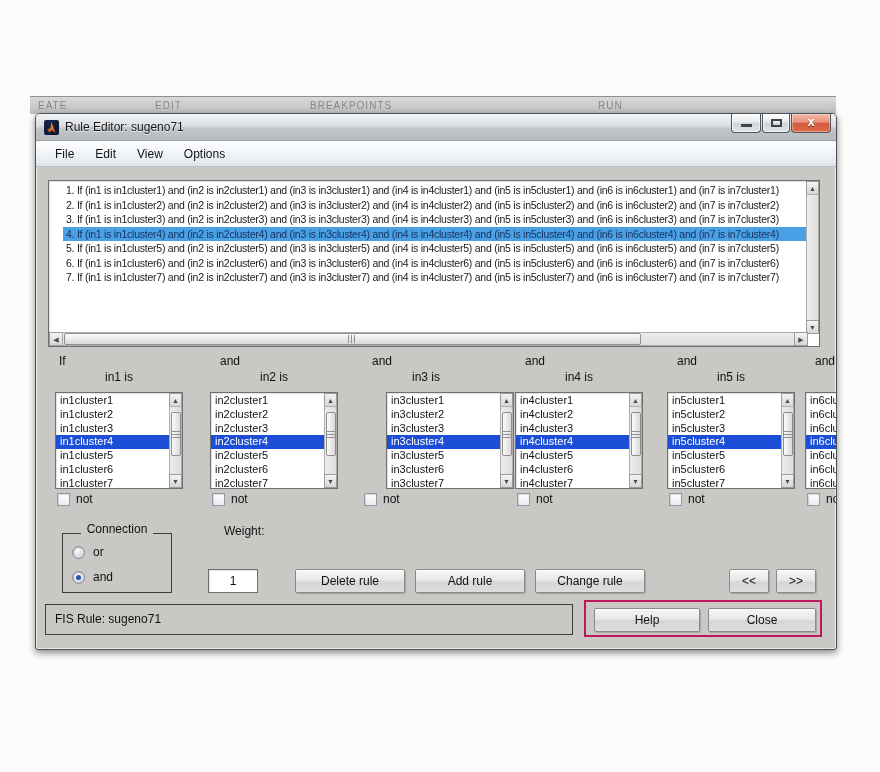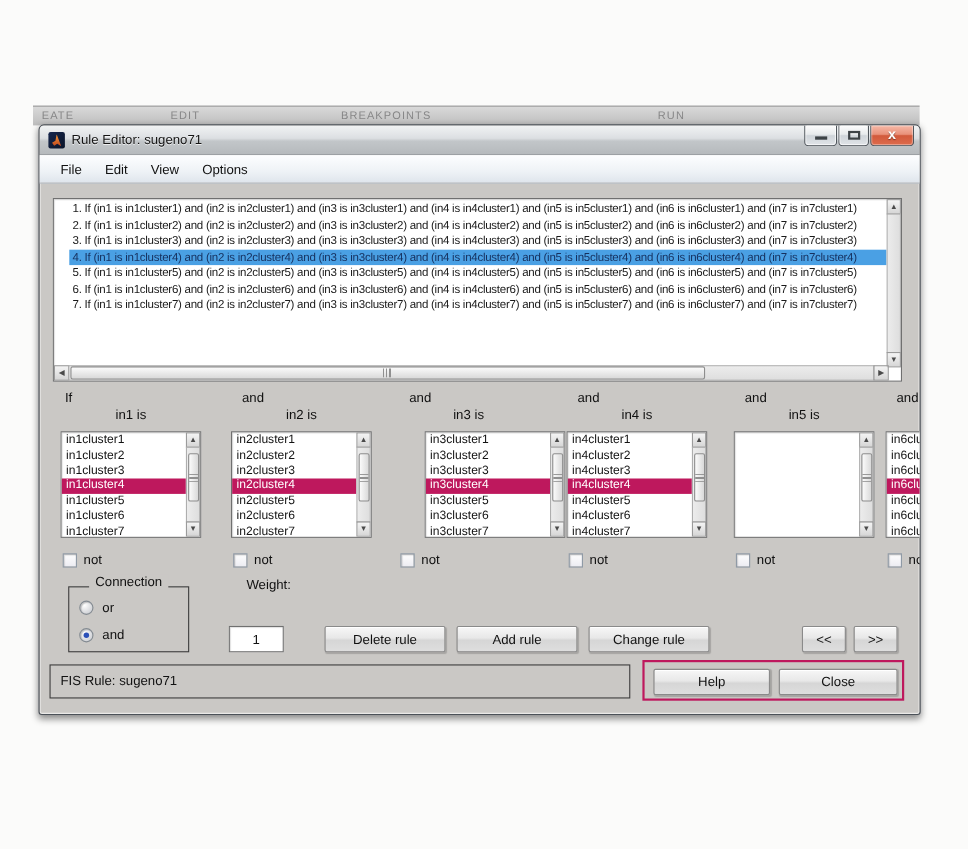--- a/index.html
+++ b/index.html
@@ -128,27 +128,27 @@
   
   .conn-label { position:absolute; top:187px; font-size:12px; color:#111; }
   .col-header { position:absolute; top:203px; width:128px; text-align:center; font-size:12px; color:#111; }
   .col-listbox {
     position:absolute; top:225px; width:128px; height:97px;
     background:#fff; border:1px solid #707070;
     box-shadow:inset 1px 1px 1px rgba(0,0,0,.12); overflow:hidden;
   }
   .lb-items { position:absolute; left:0; top:0; right:13px; bottom:0; overflow:hidden; padding-top:1px; }
   .lb-item { height:13.8px; line-height:13.8px; font-size:11px; color:#131313; padding-left:4px; white-space:nowrap; }
-  .lb-item.sel { background:#be185d; color:#fff; }
+  .lb-item.sel { background:#1d4ed8; color:#fff; }
   .lb-up   { top:0; right:0; width:13px; height:14px; }
   .lb-down { bottom:0; right:0; width:13px; height:14px; }
   .lb-track{ top:13px; right:0; width:13px; height:69px; }
   .lb-thumb{ left:1px; top:5px; width:10px; height:44px; }
 
-  .not-row { position:absolute; top:335px; display:flex; align-items:center; }
+  .not-row { position:absolute; top:325px; display:flex; align-items:center; }
   .checkbox {
     width:13px; height:13px; background:linear-gradient(#fefefe,#ececf2);
     border:1px solid #8f9aa6; box-shadow:inset 1px 1px 1px rgba(0,0,0,.15);
   }
   .not-label { font-size:12px; color:#111; margin-left:6px; }
 
   
   .conn-box { position:absolute; left:26px; top:366px; width:110px; height:60px; border:1px solid #3c3c3c; }
   .conn-box-label {
     position:absolute; left:26px; top:355px; width:110px; text-align:center;
@@ -355,20 +355,29 @@
             </div>
             <div class="sb-btn lb-down" style="position: absolute;">▼</div>
           </div>
           <div class="not-row" style="left: 481px;">
             <div class="checkbox"></div>
             <span class="not-label">not</span>
           </div>
           <div class="conn-label" style="left: 641px;">and</div>
           <div class="col-header" style="left: 631px;">in5 is</div>
           <div class="col-listbox" style="left: 631px;">
+            <div class="lb-items">
+              <div class="lb-item">in5cluster1</div>
+              <div class="lb-item">in5cluster2</div>
+              <div class="lb-item">in5cluster3</div>
+              <div class="lb-item sel">in5cluster4</div>
+              <div class="lb-item">in5cluster5</div>
+              <div class="lb-item">in5cluster6</div>
+              <div class="lb-item">in5cluster7</div>
+            </div>
             <div class="sb-btn lb-up" style="position: absolute;">▲</div>
             <div class="v-track lb-track" style="position: absolute;">
               <div class="sb-thumb lb-thumb">
                 <div class="grip-v"></div>
               </div>
             </div>
             <div class="sb-btn lb-down" style="position: absolute;">▼</div>
           </div>
           <div class="not-row" style="left: 633px;">
             <div class="checkbox"></div>

